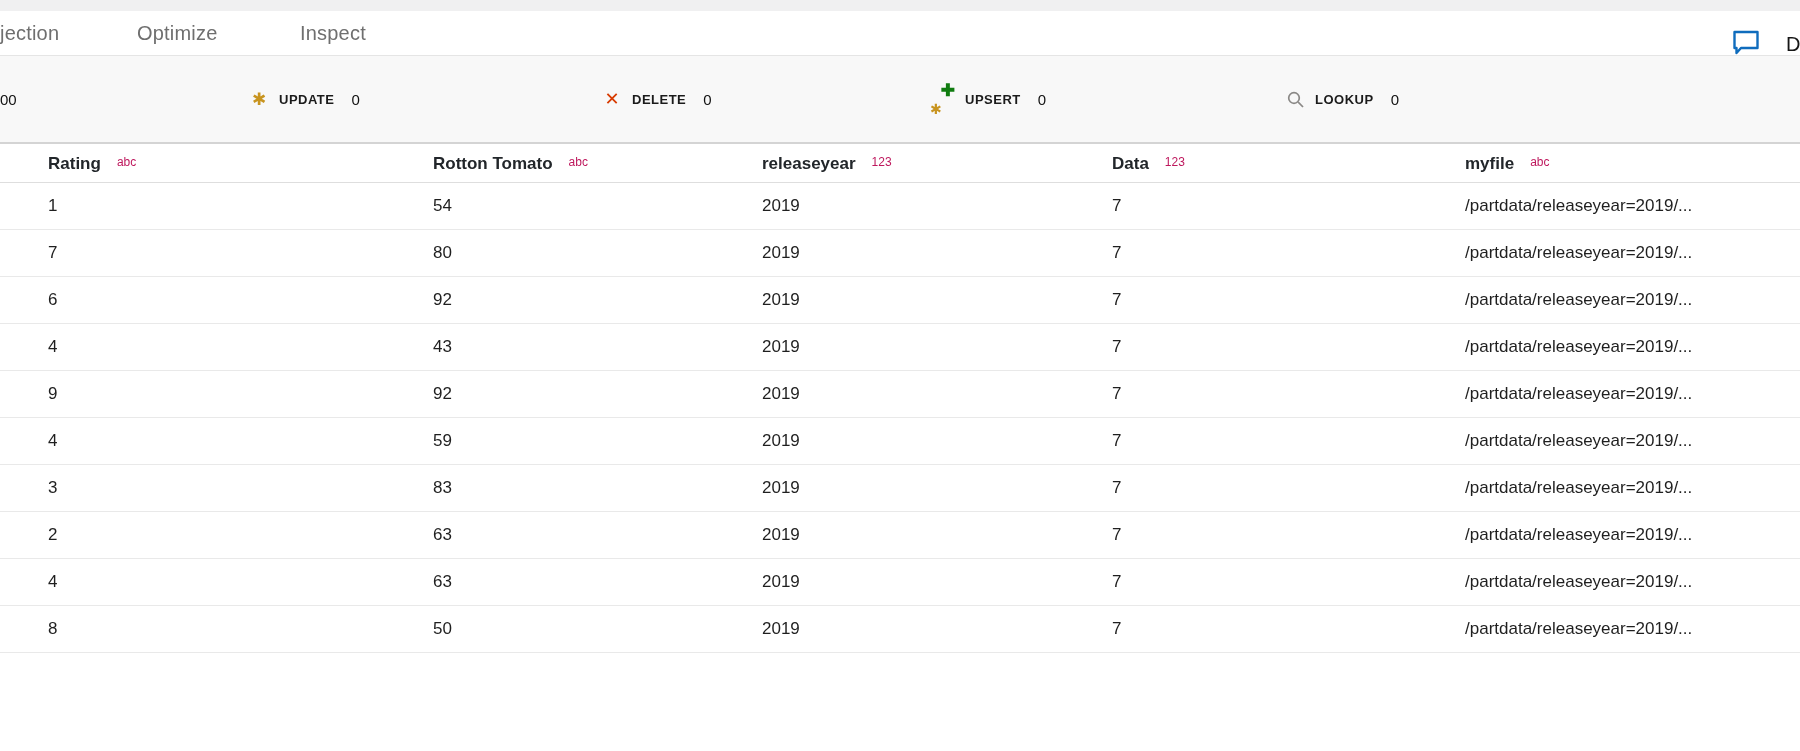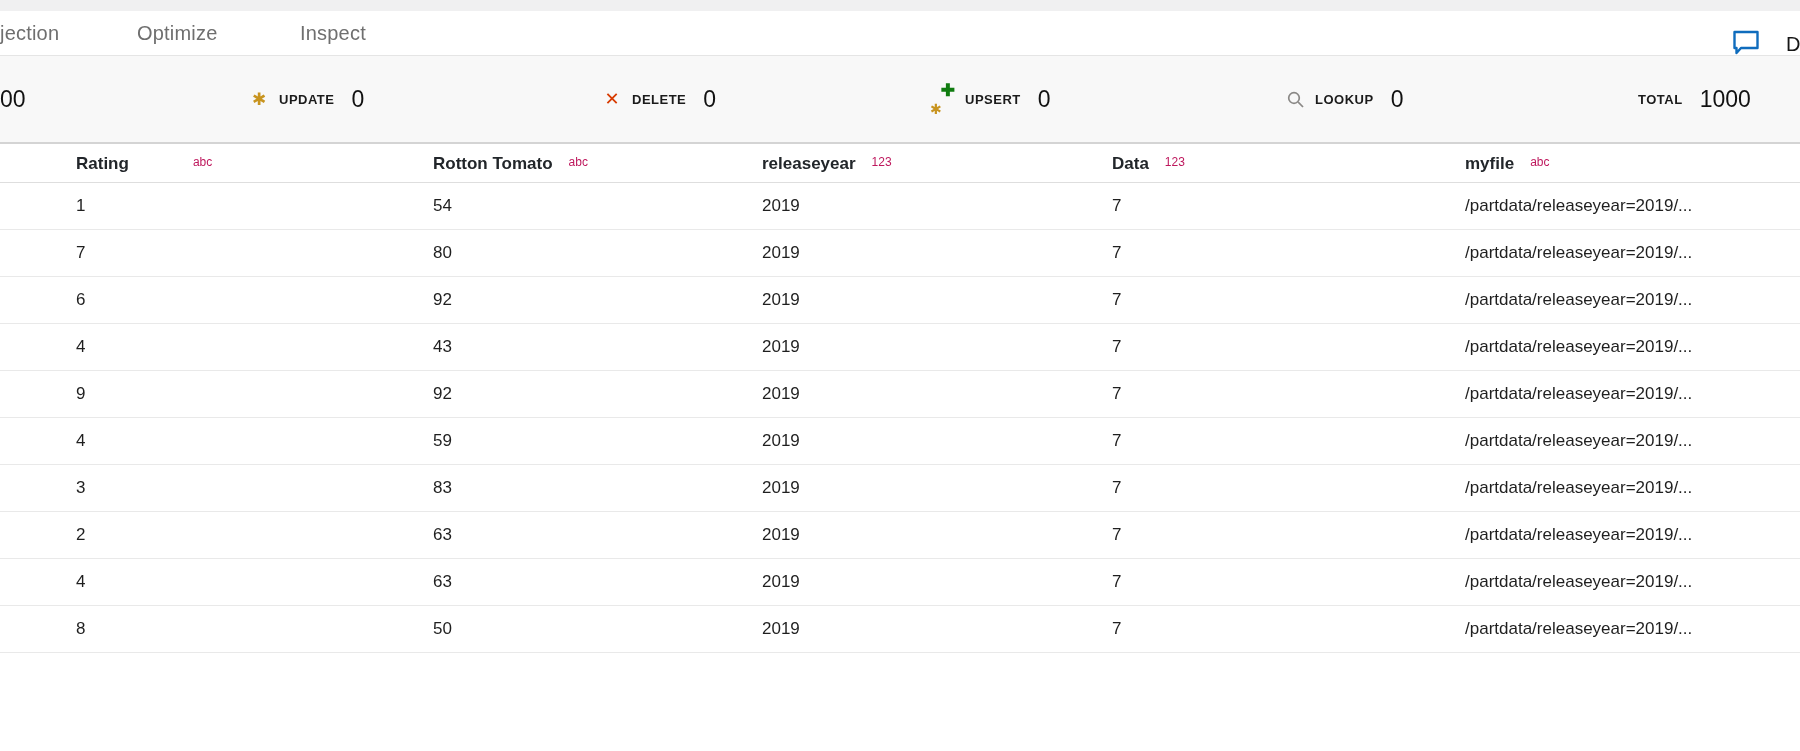--- a/index.html
+++ b/index.html
@@ -35,33 +35,33 @@
   .stat-lookup { left:1284px; }
   .stat-total  { left:1638px; }
   .stat-icon { display:inline-flex; align-items:center; justify-content:center;
     width:22px; margin-right:9px; font-size:17px; line-height:1; }
   .ic-asterisk { color:#c8941f; }
   .ic-x { color:#d83b01; font-size:18px; }
   .ic-upsert { position:relative; width:26px; height:30px; }
   .ic-upsert .ast { position:absolute; left:0; bottom:-2px; color:#c8941f; font-size:14px; }
   .ic-upsert .plus { position:absolute; right:1px; top:-2px; color:#107c10; font-size:17px; font-weight:700; }
   .stat-label { font-size:13px; font-weight:700; letter-spacing:.5px; color:#1b1b1b; }
-  .stat-count { font-size:23px; font-weight:400; color:#111; margin-left:17px; }
+  .stat-count { font-size:15px; font-weight:400; color:#111; margin-left:17px; }
   .stat-insert .stat-count { margin-left:0; }
 
   
   .table { position:relative; background:#fff; }
   .thead { position:relative; height:39px; border-bottom:1px solid #dedede; }
   .hcell { position:absolute; top:0; height:39px; display:flex; align-items:center; }
   .hname { font-size:17px; font-weight:700; color:#22262a; }
   .htype { font-size:12px; color:#be185d; margin-left:16px; position:relative; top:-2px; }
   .trow { position:relative; height:47px; border-bottom:1px solid #e9e9e9; }
   .cell { position:absolute; top:0; height:46px; display:flex; align-items:center;
     font-size:17px; color:#1f1f1f; white-space:nowrap; }
-  .c0 { left:76px;gap:48px; } .c1 { left:412px;margin-left:21px; } .c2 { left:762px; } .c3 { left:1112px; }
+  .c0 { left:48px; } .c1 { left:412px;margin-left:21px; } .c2 { left:762px; } .c3 { left:1112px; }
   .c4 { left:1465px; max-width:330px; overflow:hidden; }
 </style>
 </head>
 <body>
 
 <div class="top-strip"></div>
 
 <div class="tabbar">
   <div class="tab tab-jection">jection</div>
   <div class="tab tab-optimize">Optimize</div>
@@ -101,24 +101,20 @@
   <div class="stat stat-lookup">
     <span class="stat-icon">
       <svg width="19" height="19" viewBox="0 0 19 19">
         <circle cx="8" cy="8" r="5.3" fill="none" stroke="#8a8886" stroke-width="1.7"></circle>
         <line x1="12.2" y1="12.2" x2="17" y2="17" stroke="#8a8886" stroke-width="1.7"></line>
       </svg>
     </span>
     <span class="stat-label">LOOKUP</span>
     <span class="stat-count">0</span>
   </div>
-  <div class="stat stat-total">
-    <span class="stat-label">TOTAL</span>
-    <span class="stat-count">1000</span>
-  </div>
 </div>
 
 <div class="table">
   <div class="thead">
       <div class="hcell c0">
         <span class="hname">Rating</span>
         <span class="htype">abc</span>
       </div>
       <div class="hcell c1">
         <span class="hname">Rotton Tomato</span>

